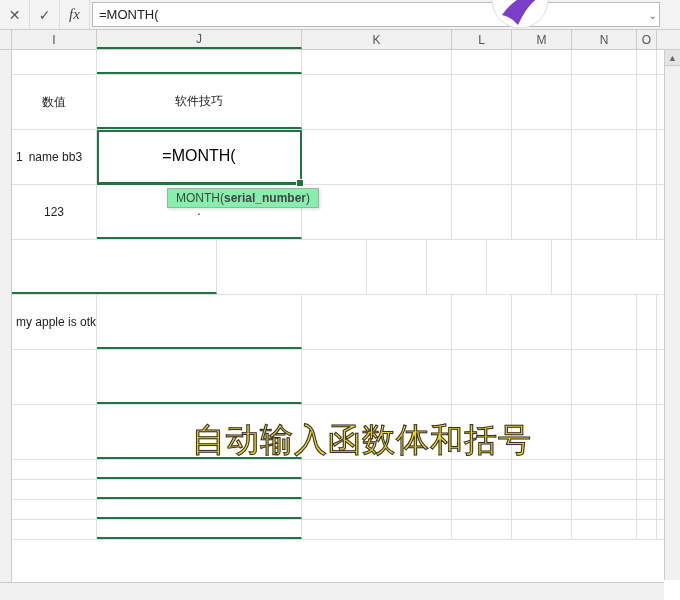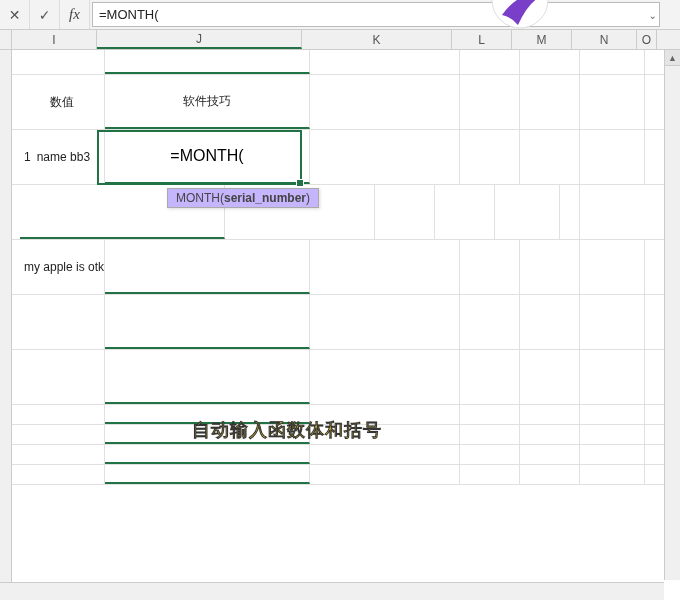--- a/index.html
+++ b/index.html
@@ -99,21 +99,20 @@
     background: #f0f0f0;
     border-right: 1px solid #ccc;
   }
   .grid {
     position: relative;
     flex: 1;
   }
   .row {
     display: flex;
     border-bottom: 1px solid #e0e0e0;
-    padding-left: 8px;
   }
   .cell {
     border-right: 1px solid #e0e0e0;
     display: flex;
     align-items: center;
     justify-content: center;
     overflow: visible;
     white-space: nowrap;
     font-size: 12px;
     color: #222;
@@ -142,34 +141,34 @@
     border: 1px solid #fff;
   }
   .editing-text {
     font-size: 16px;
     color: #000;
   }
 
   
   .fn-tooltip {
     position: absolute;
-    background: #c4b5fd;
+    background: #86efac;
     border: 1px solid #aaa;
     padding: 2px 8px;
     font-size: 12px;
     color: #444;
     z-index: 10;
     box-shadow: 1px 1px 3px rgba(0,0,0,0.15);
   }
   .fn-tooltip b { font-weight: bold; }
 
   
   .annotation {
     position: absolute;
-    font-size: 18px;
+    font-size: 33px;
     font-weight: 550;
     color: #f2d21f;
     -webkit-text-stroke: 1px #333;
     text-shadow: 0 0 1px #333;
     z-index: 20;
     pointer-events: none;
     letter-spacing: 1px;
   }
 
   
@@ -290,20 +289,29 @@
       <div class="cell col-J">
         <span class="editing-text">=MONTH(</span>
       </div>
       <div class="cell col-K"></div>
       <div class="cell col-L"></div>
       <div class="cell col-M"></div>
       <div class="cell col-N"></div>
       <div class="cell col-O"></div>
     </div>
 
+    <div class="row h-tall">
+      <div class="cell col-I">123</div>
+      <div class="cell col-J">.</div>
+      <div class="cell col-K"></div>
+      <div class="cell col-L"></div>
+      <div class="cell col-M"></div>
+      <div class="cell col-N"></div>
+      <div class="cell col-O"></div>
+    </div>
 
     <div class="row h-tall">
       <div class="cell col-J"></div>
       <div class="cell col-K"></div>
       <div class="cell col-L"></div>
       <div class="cell col-M"></div>
       <div class="cell col-N"></div>
       <div class="cell col-O"></div>
     </div>
 

